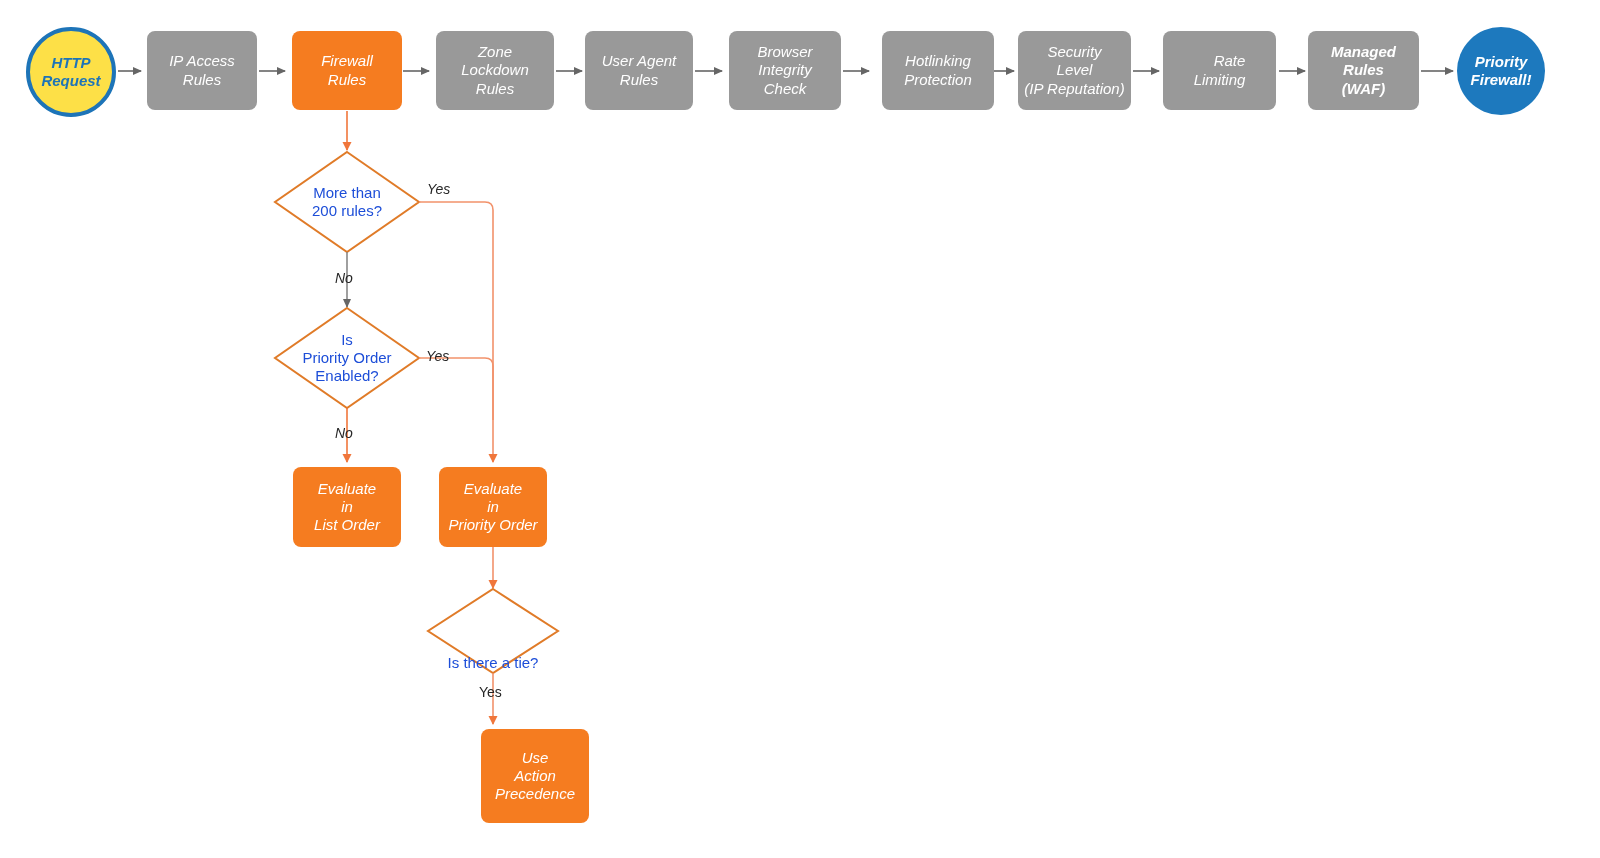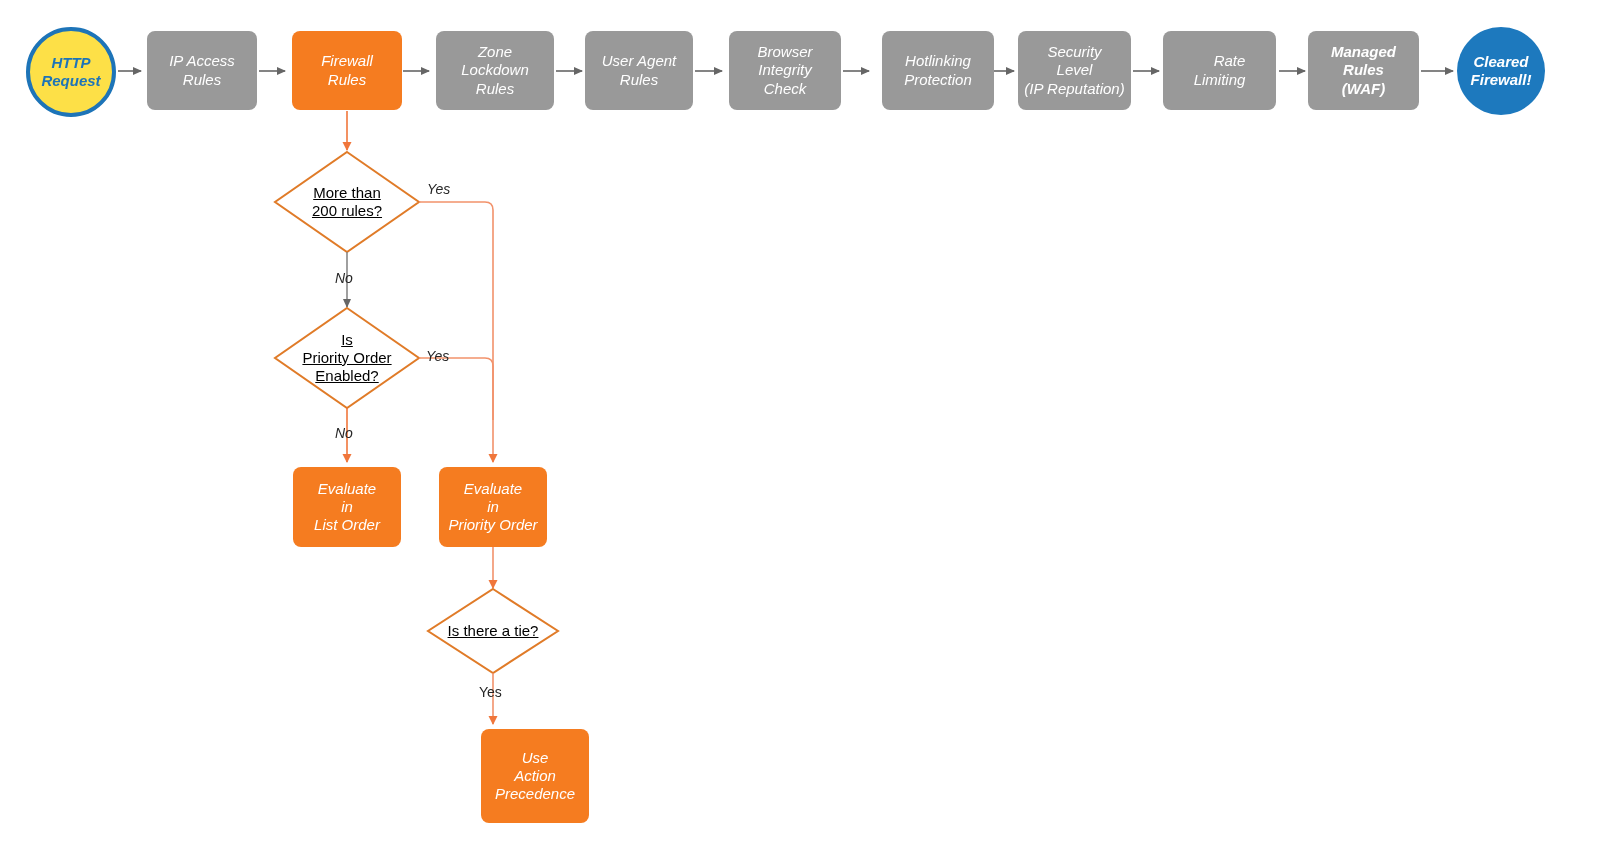--- a/index.html
+++ b/index.html
@@ -62,22 +62,21 @@
   
   .diamond-label {
     position: absolute;
     display: flex;
     align-items: center;
     justify-content: center;
     text-align: center;
     line-height: 1.22;
     white-space: pre-line;
     font-size: 15px;
-    color: #000000;
-    text-decoration: underline;
+    color: #1d4ed8;
   }
   .edge-label {
     position: absolute;
     font-size: 14px;
     font-style: italic;
     color: #262626;
     white-space: nowrap;
   }
   .edge-label.upright {
     font-style: normal;
@@ -157,31 +156,31 @@
 Level
 (IP Reputation)</div>
 
 <div class="node box gray" style="left:1163px; top:31px; width:113px; height:79px;text-align:right;">Rate
 Limiting</div>
 
 <div class="node box gray" style="left:1308px; top:31px; width:111px; height:79px;font-weight:bold;">Managed
 Rules
 (WAF)</div>
 
-<div class="node circle end" style="left:1457px; top:27px; width:88px; height:88px;">Cleared
+<div class="node circle end" style="left:1457px; top:27px; width:88px; height:88px;">Priority
 Firewall!</div>
 
 <div class="diamond-label" style="left:277px; top:177px; width:140px; height:50px;">More than
 200 rules?</div>
 
 <div class="diamond-label" style="left:272px; top:325px; width:150px; height:66px;">Is
 Priority Order
 Enabled?</div>
 
-<div class="diamond-label" style="left:423px; top:618px; width:140px; height:26px;">Is there a tie?</div>
+<div class="diamond-label" style="left:423px; top:650px; width:140px; height:26px;">Is there a tie?</div>
 
 <div class="node box orange" style="left:293px; top:467px; width:108px; height:80px;">Evaluate
 in
 List Order</div>
 
 <div class="node box orange" style="left:439px; top:467px; width:108px; height:80px;">Evaluate
 in
 Priority Order</div>
 
 <div class="node box orange" style="left:439px; top:729px; width:108px; height:94px;margin-left:42px;">Use

